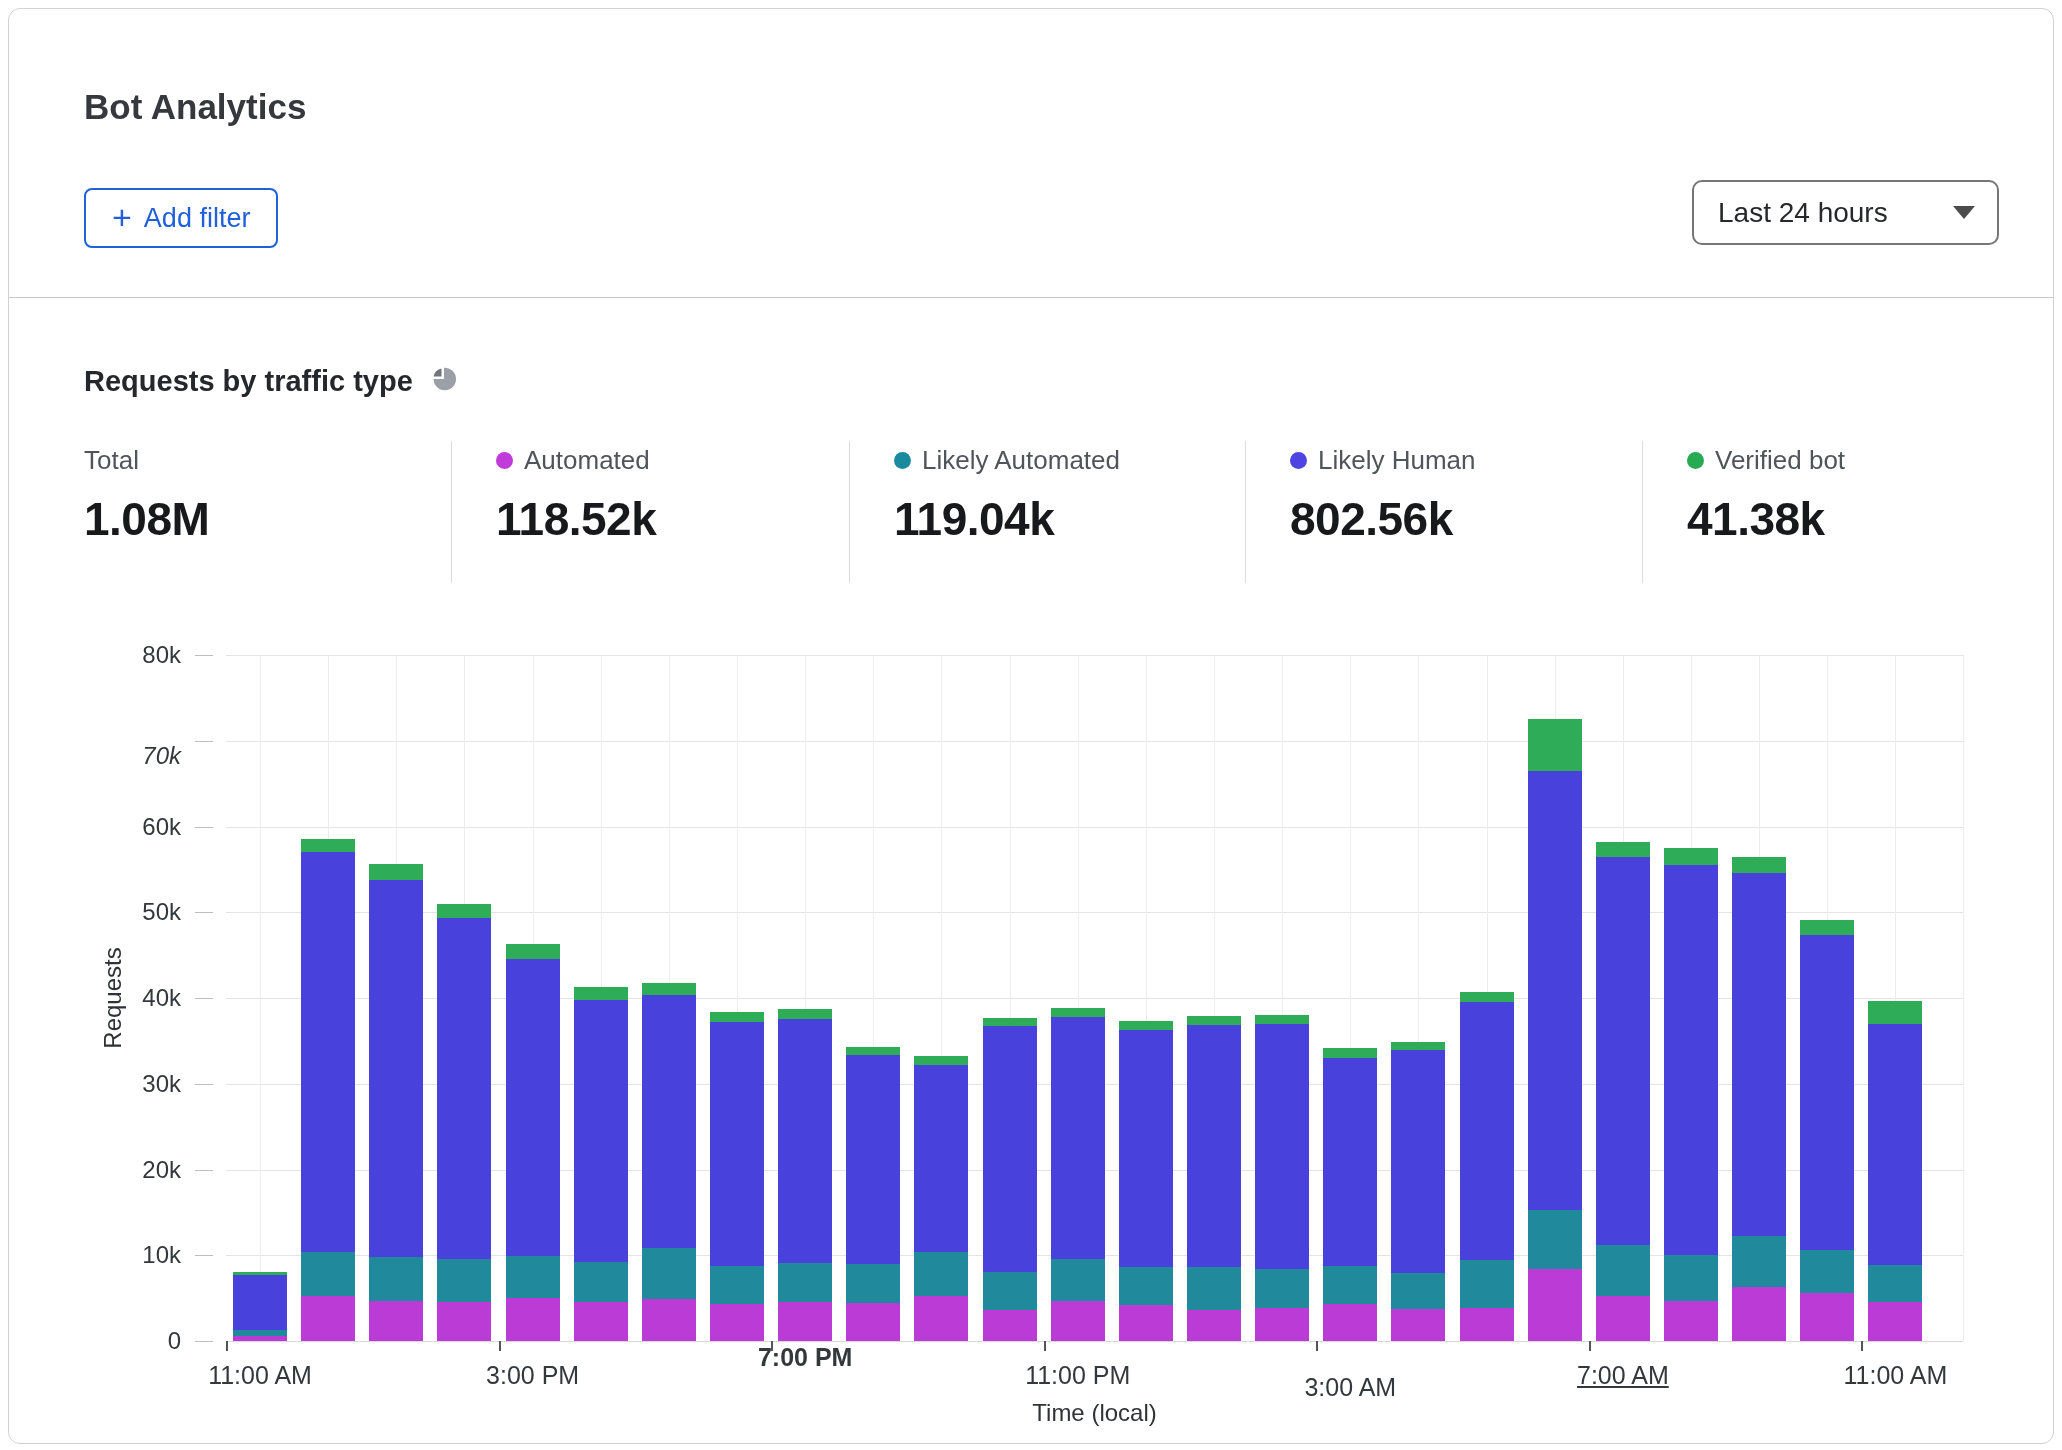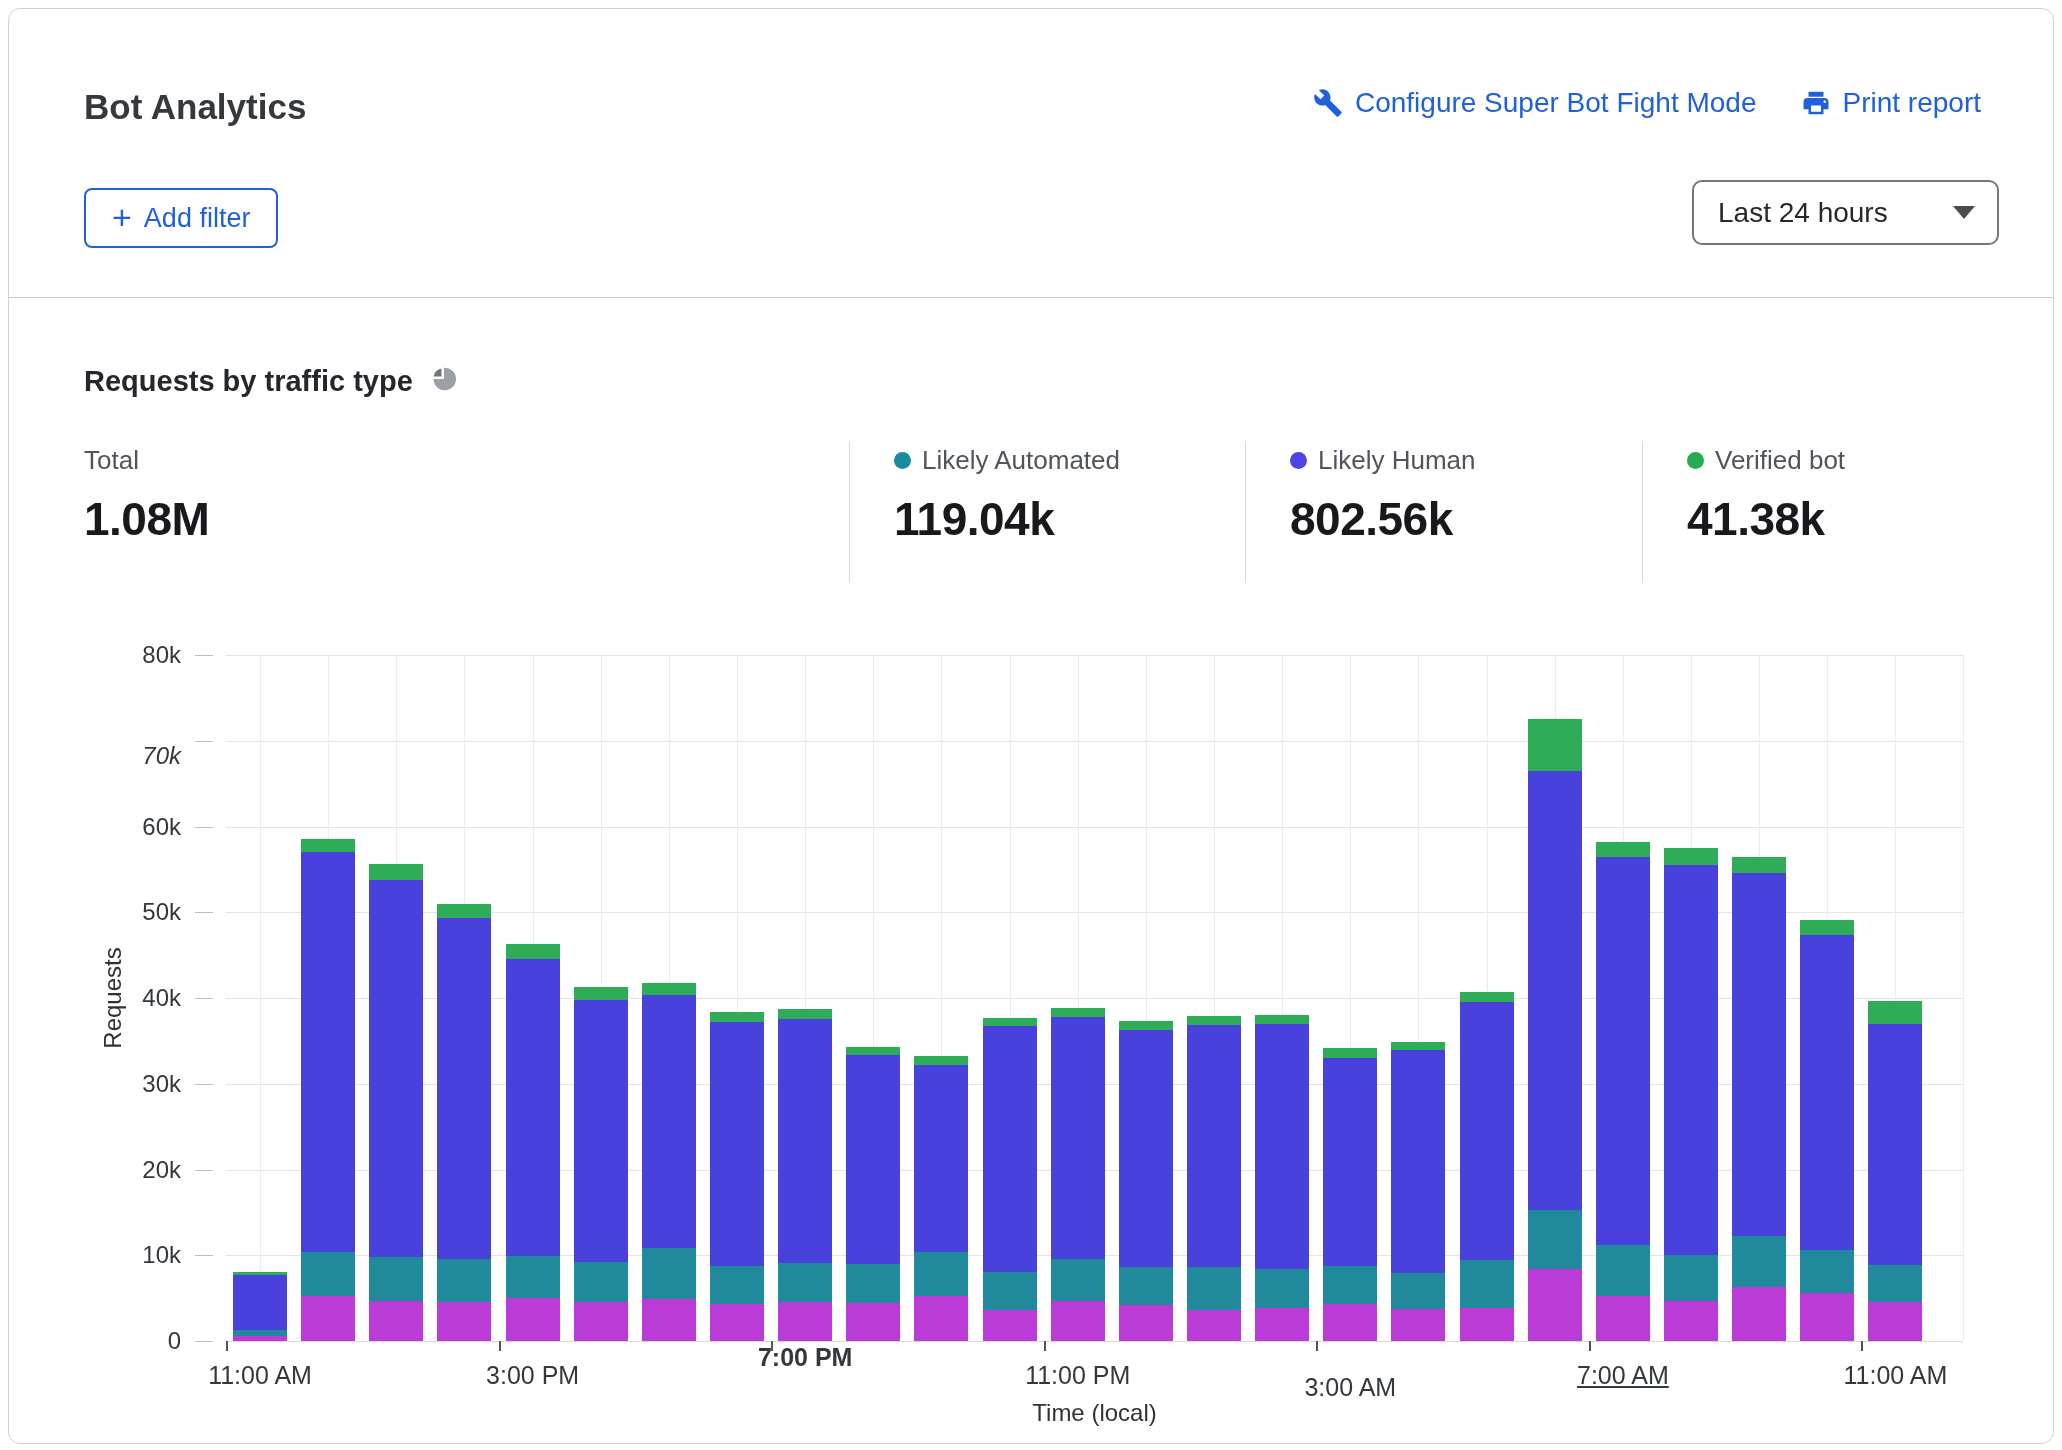--- a/index.html
+++ b/index.html
@@ -65,38 +65,20 @@
   .xaxis-title{position:absolute;transform:translateX(-50%);font-size:24px;color:#2f3337;}
   .bar-seg{position:absolute;}
 </style>
 </head>
 <body>
 
 <div class="card">
 
   <div class="page-title">Bot Analytics</div>
 
-  <div class="header-links">
-    <a class="hlink">
-      <span>
-        <svg width="30" height="30" viewBox="0 0 24 24" fill="#2060da">
-            <path d="M22.7 19l-9.1-9.1c.9-2.3.4-5-1.5-6.9-2-2-5-2.4-7.4-1.3L9 6 6 9 1.6 4.7C.4 7.1.9 10.1 2.9 12.1c1.9 1.9 4.6 2.4 6.9 1.5l9.1 9.1c.4.4 1 .4 1.4 0l2.3-2.3c.5-.4.5-1.1.1-1.4z"></path>
-          </svg>
-      </span>
-      <span>Configure Super Bot Fight Mode</span>
-    </a>
-    <a class="hlink">
-      <span>
-        <svg width="30" height="30" viewBox="0 0 24 24" fill="#2060da">
-            <path d="M19 8H5c-1.66 0-3 1.34-3 3v6h4v4h12v-4h4v-6c0-1.66-1.34-3-3-3zm-3 11H8v-5h8v5zm3-7c-.55 0-1-.45-1-1s.45-1 1-1 1 .45 1 1-.45 1-1 1zm-1-9H6v4h12V3z"></path>
-          </svg>
-      </span>
-      <span>Print report</span>
-    </a>
-  </div>
 
   <button class="add-filter-btn">
     <span class="plus">+</span>
     <span>Add filter</span>
   </button>
 
   <div class="time-range">
     <span>Last 24 hours</span>
     <span class="caret"></span>
   </div>
@@ -112,20 +94,27 @@
       </svg>
     </span>
   </div>
 
   <div class="stats-row" id="stats-row">
       <div class="stat-col" style="left: 45px; width: 397px; padding-left: 30px;">
         <div class="stat-head">
           <span class="stat-label">Total</span>
         </div>
         <div class="stat-value">1.08M</div>
+      </div>
+      <div class="stat-col bordered" style="left: 442px; width: 398px; padding-left: 44px;">
+        <div class="stat-head">
+          <span class="stat-dot" style="background: rgb(192, 59, 217);"></span>
+          <span class="stat-label">Automated</span>
+        </div>
+        <div class="stat-value">118.52k</div>
       </div>
       <div class="stat-col bordered" style="left: 840px; width: 396px; padding-left: 44px;">
         <div class="stat-head">
           <span class="stat-dot" style="background: rgb(27, 138, 158);"></span>
           <span class="stat-label">Likely Automated</span>
         </div>
         <div class="stat-value">119.04k</div>
       </div>
       <div class="stat-col bordered" style="left: 1236px; width: 397px; padding-left: 44px;">
         <div class="stat-head">

